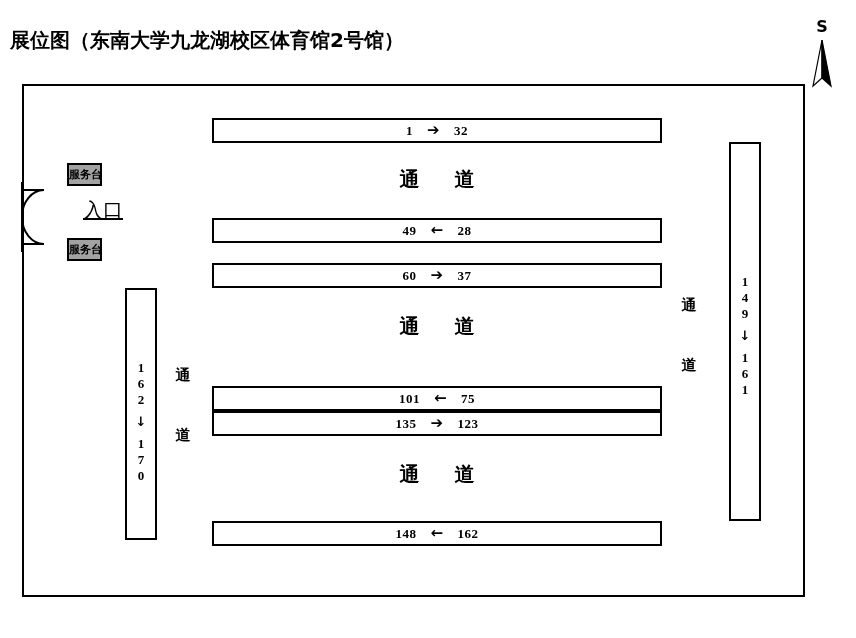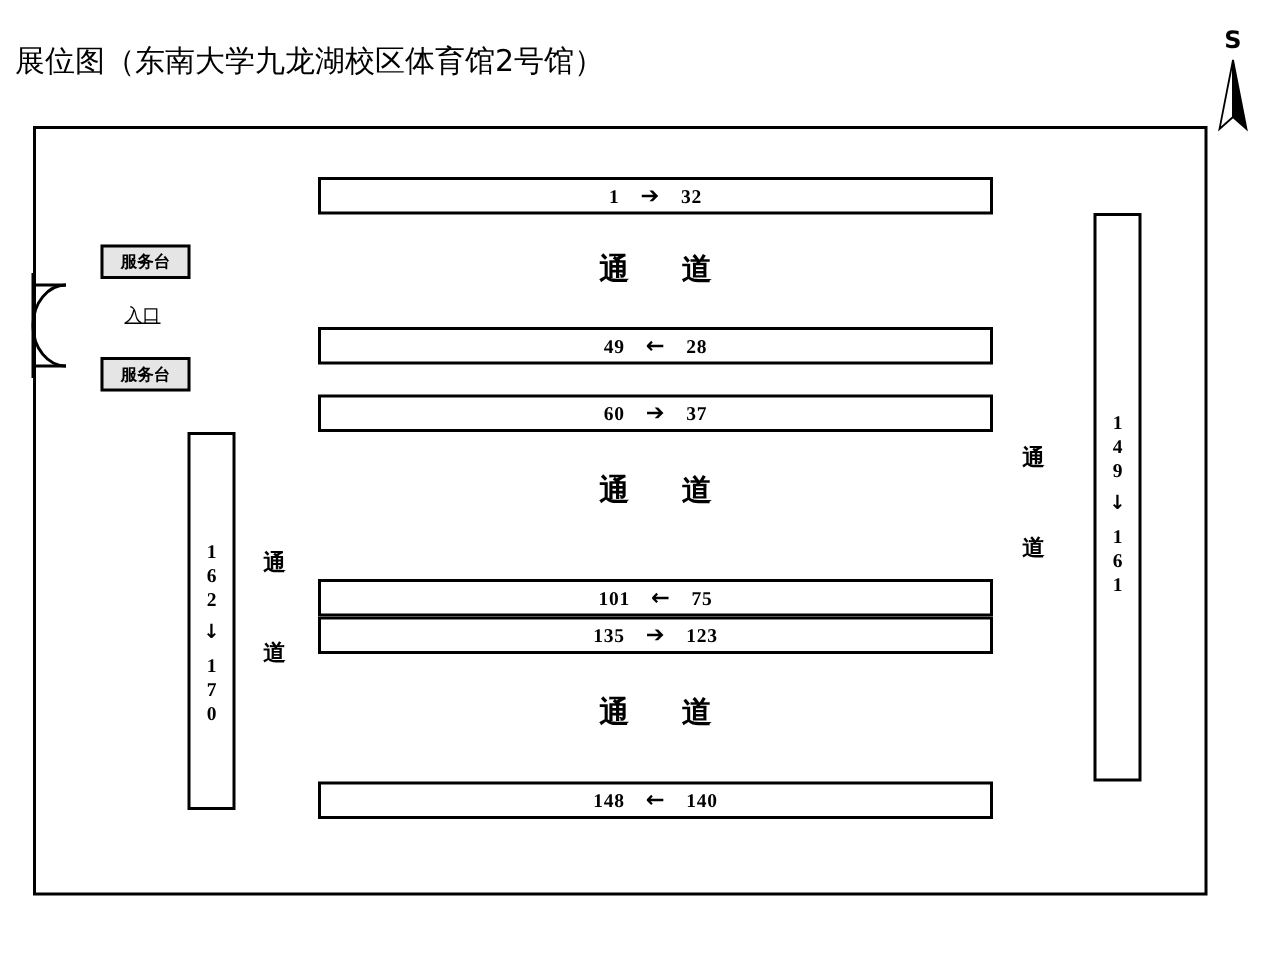--- a/index.html
+++ b/index.html
@@ -23,21 +23,21 @@
     height: 638px;
   }
 
   
   .page-title {
     position: absolute;
     left: 10px;
     top: 27px;
     font-family: "DejaVu Sans", "Liberation Sans", sans-serif;
     font-size: 20px;
-    font-weight: normal;
+    font-weight: bold;
     letter-spacing: 0px;
     white-space: nowrap;
     color: #000;
   }
 
   
   .compass {
     position: absolute;
     left: 800px;
     top: 18px;
@@ -79,44 +79,44 @@
     position: absolute;
     left: 12px;
     top: 182px;
     width: 42px;
     height: 70px;
   }
 
   
   .service-desk {
     position: absolute;
-    width: 60px;
+    width: 35px;
     height: 23px;
     border: 2px solid #000;
     box-sizing: border-box;
-    background: #e5e5e5;
+    background: #a3a3a3;
     font-size: 11px;
     line-height: 19px;
     text-align: center;
     white-space: nowrap;
     font-family: "DejaVu Sans", "Liberation Sans", sans-serif;
     font-weight: bold;
   }
   #service-desk-top { left: 67px; top: 163px; }
   #service-desk-bottom { left: 67px; top: 238px; }
 
   .entrance-label {
     position: absolute;
     left: 67px;
     top: 200px;
     width: 56px;
     font-family: "DejaVu Sans", "Liberation Sans", sans-serif;
-    font-size: 12px;
+    font-size: 20px;
     line-height: 20px;
-    text-align: center;
+    text-align: right;
     white-space: nowrap;
     text-decoration: underline;
   }
 
   
   .booth-row {
     position: absolute;
     left: 212px;
     width: 450px;
     height: 25px;
@@ -267,21 +267,21 @@
   <div class="booth-row" style="top:411px">
     <div class="booth-row-text">
       <span class="num">135</span><span class="arrow">➔</span><span class="num">123</span>
     </div>
   </div>
 
   <div class="aisle-h" style="top:461px">通 道</div>
 
   <div class="booth-row" style="top:521px">
     <div class="booth-row-text">
-      <span class="num">148</span><span class="arrow">←</span><span class="num">140</span>
+      <span class="num">148</span><span class="arrow">←</span><span class="num">162</span>
     </div>
   </div>
 
   <div class="booth-col" id="booth-col-left">
     <div class="booth-col-text">
       <span class="vnum">1</span>
       <span class="vnum">6</span>
       <span class="vnum">2</span>
       <span class="vgap"></span>
       <span class="varrow">↓</span>

